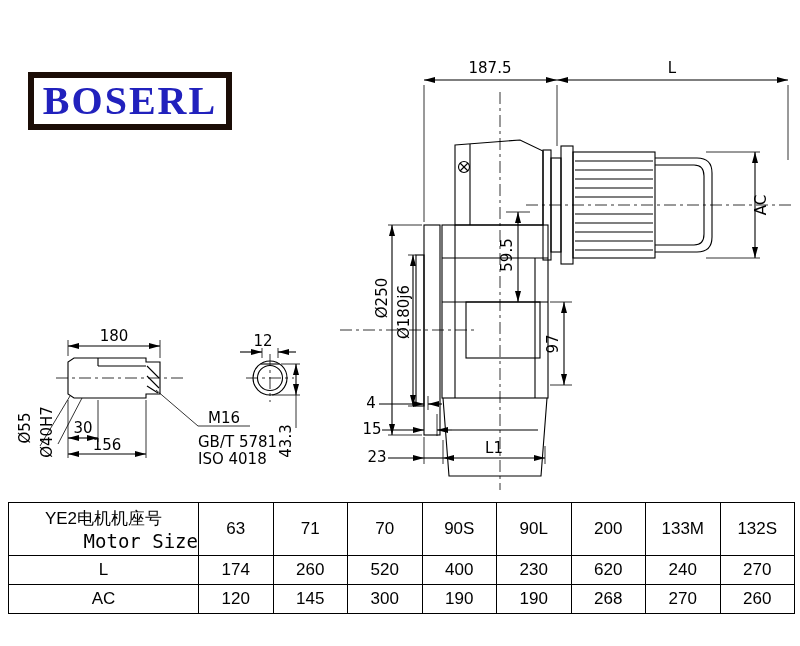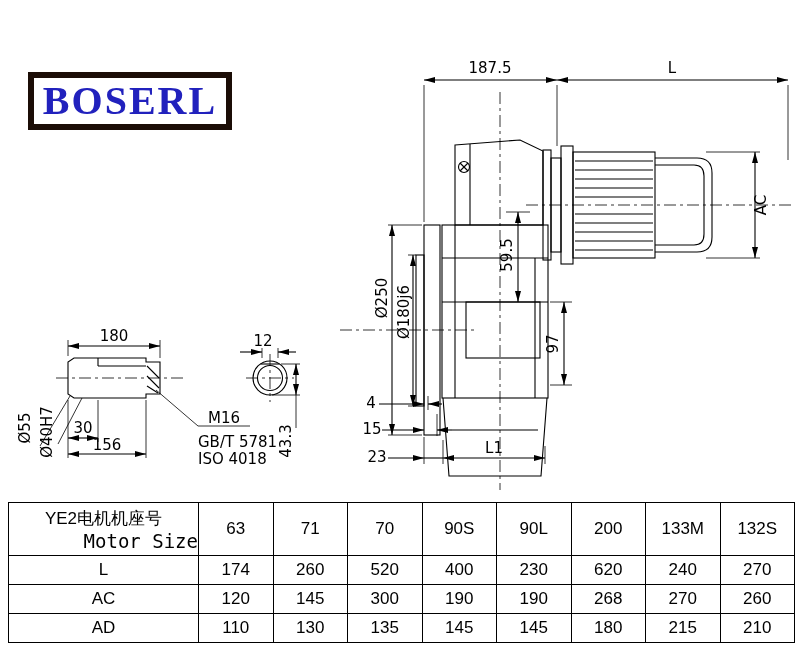--- a/index.html
+++ b/index.html
@@ -234,27 +234,16 @@
       <th>AC</th>
       <td>120</td>
       <td>145</td>
       <td>300</td>
       <td>190</td>
       <td>190</td>
       <td>268</td>
       <td>270</td>
       <td>260</td>
     </tr>
-    <tr>
-      <th>AD</th>
-      <td>110</td>
-      <td>130</td>
-      <td>135</td>
-      <td>145</td>
-      <td>145</td>
-      <td>180</td>
-      <td>215</td>
-      <td>210</td>
-    </tr>
   </tbody>
     </table>
 
 </div>
 
 </body></html>

